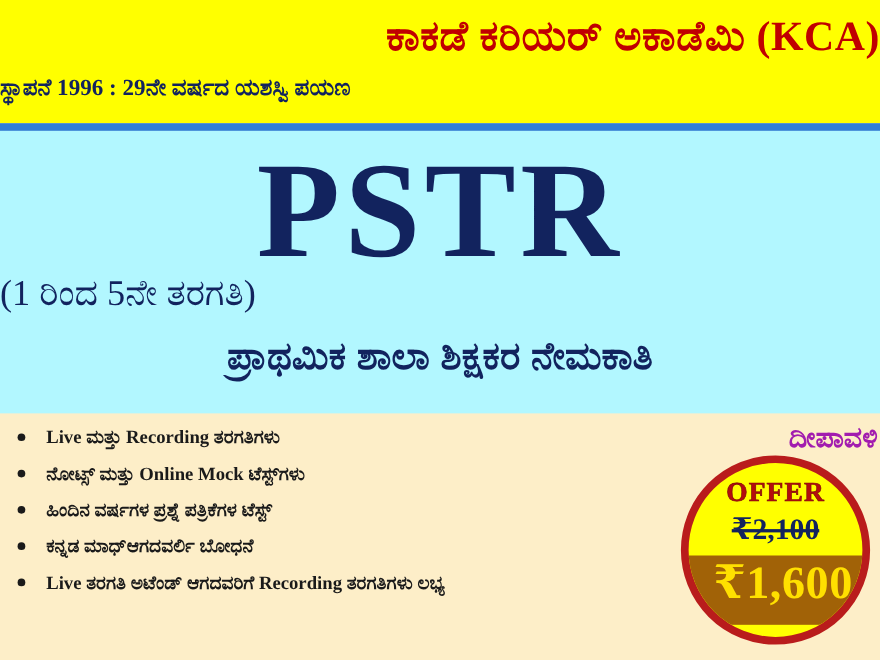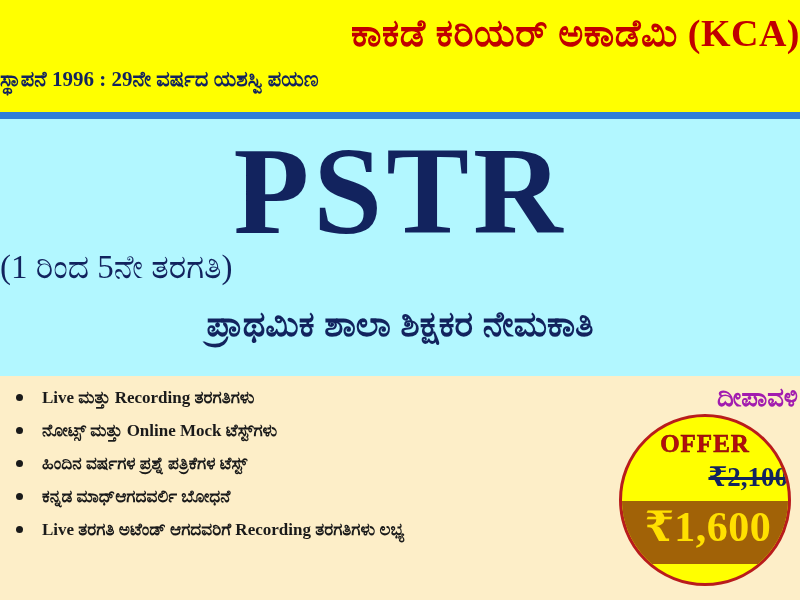--- a/index.html
+++ b/index.html
@@ -168,21 +168,21 @@
     white-space: nowrap;
   }
   .offer-circle {
     position: absolute;
     left: 619px;
     top: 414px;
     width: 172px;
     height: 172px;
     border-radius: 50%;
     background: #ffff00;
-    border: 3px solid #b91c1c;
+    border: 7px solid #b91c1c;
     box-sizing: border-box;
     overflow: hidden;
   }
   .offer-label {
     position: absolute;
     left: 0;
     top: 13px;
     width: 100%;
     text-align: center;
     font-family: "Liberation Serif", "DejaVu Serif", serif;
@@ -191,21 +191,21 @@
     line-height: 28px;
     letter-spacing: 1px;
     color: #b50d0d;
     -webkit-text-stroke: 0.6px #7a0a0a;
   }
   .offer-old-price {
     position: absolute;
     left: 0;
     top: 44px;
     width: 100%;
-    text-align: right;
+    text-align: center;
     font-family: "Liberation Serif", "DejaVu Serif", serif;
     font-weight: bold;
     font-size: 27px;
     line-height: 32px;
     color: #12235e;
     text-decoration: line-through;
     text-decoration-thickness: 3px;
   }
   .offer-price-band {
     position: absolute;

